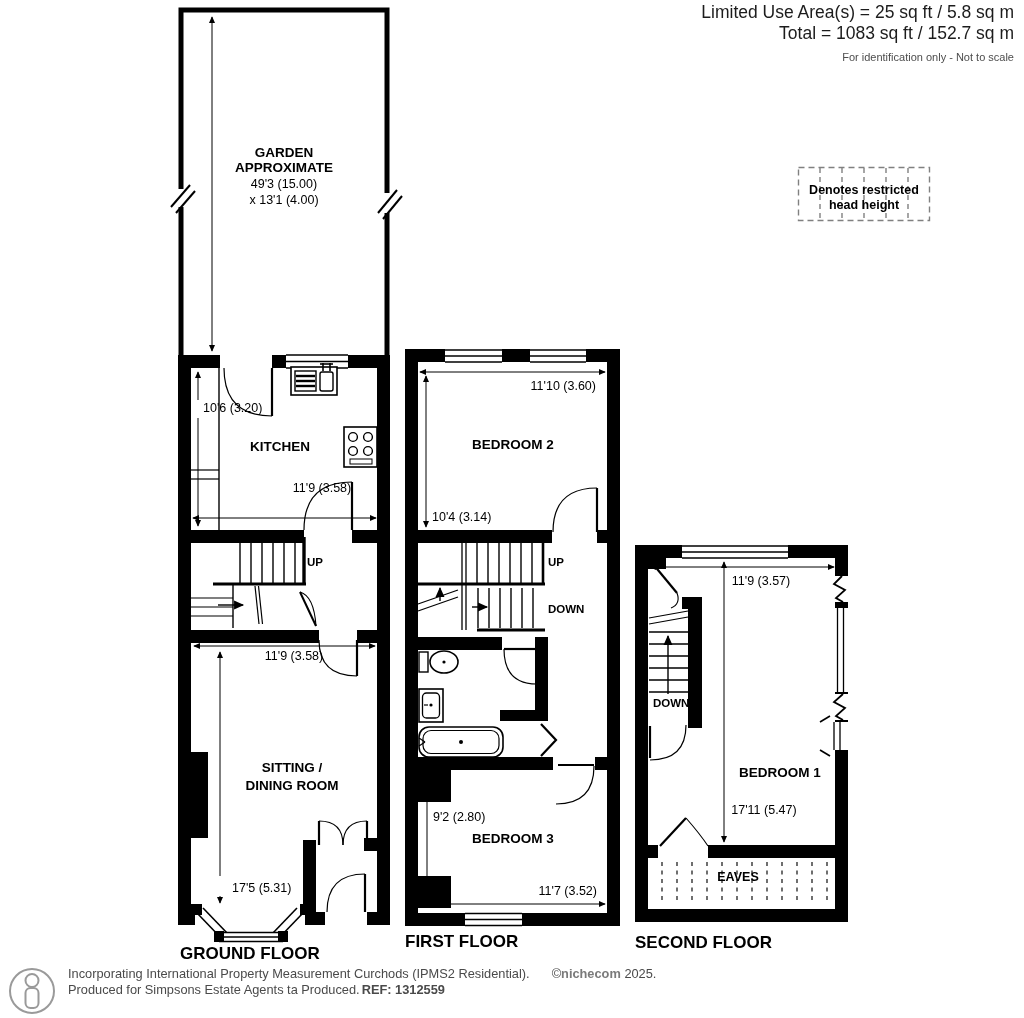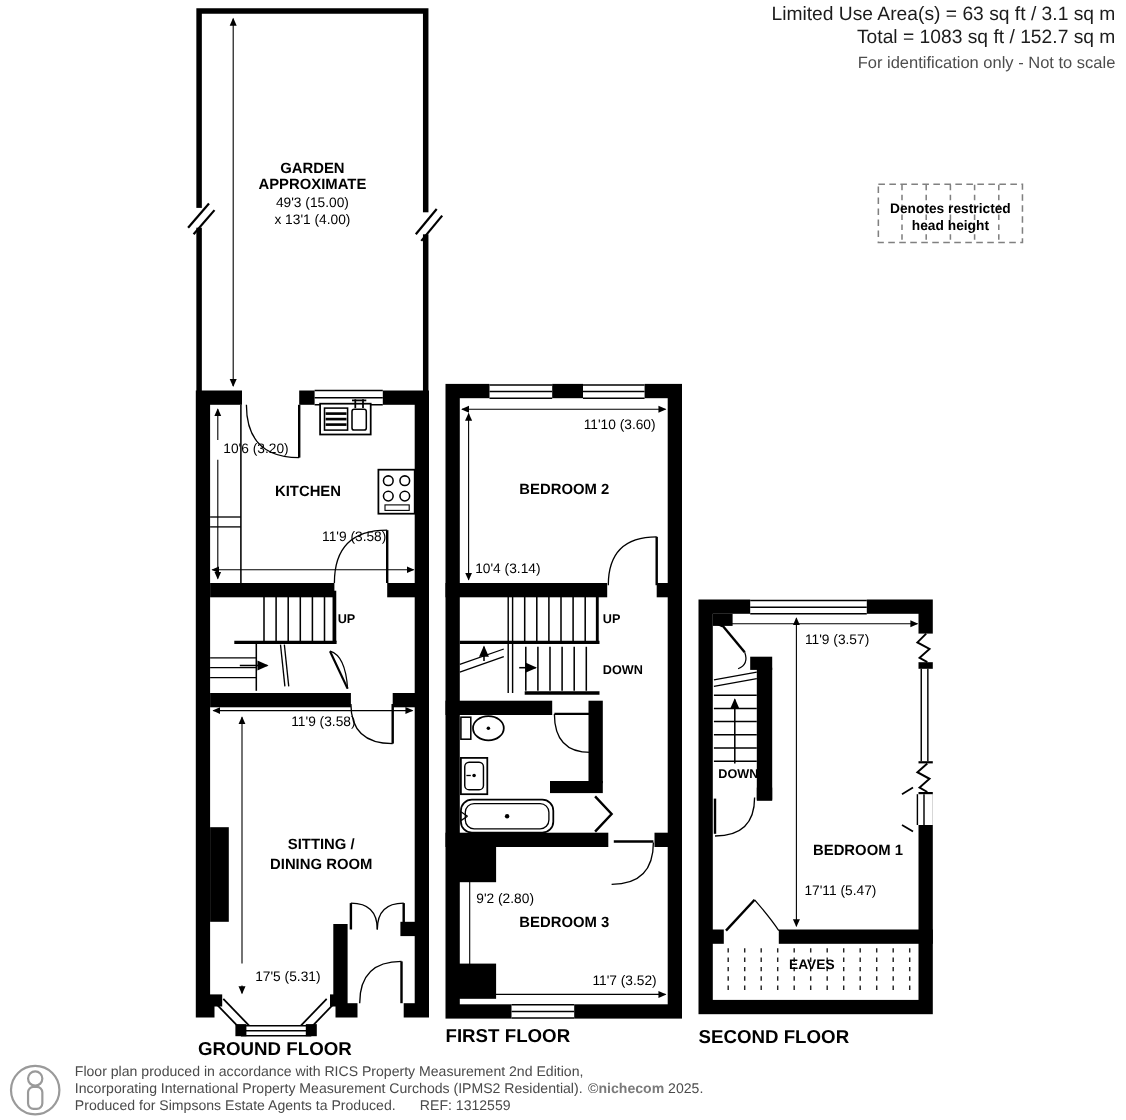--- a/index.html
+++ b/index.html
@@ -7,26 +7,26 @@
         font-family:"Liberation Sans", sans-serif;}
   #plan-svg{position:absolute;left:0;top:0;}
   .svg-txt{font-family:"Liberation Sans", sans-serif;fill:#000;}
   .room-lbl{font-weight:bold;font-size:13.5px;}
   .dim-lbl{font-size:12.5px;}
   .updown-lbl{font-weight:bold;font-size:11.5px;}
   .floor-lbl{font-weight:bold;font-size:17px;}
   .legend-lbl{font-weight:bold;font-size:12.5px;}
   #area-summary{position:absolute;top:2px;right:10px;text-align:right;color:#1c1c1c;
                 font-size:17.5px;line-height:21px;}
-  #area-summary .small-note{font-size:15px;color:#4d4d4d;margin-top:3px;}
+  #area-summary .small-note{font-size:11px;color:#4d4d4d;margin-top:3px;}
   #footer{position:absolute;left:8px;top:966px;display:flex;align-items:flex-start;}
   #footer-text{margin-left:10px;font-size:12.8px;line-height:15.5px;color:#4a4a4a;}
-  .copy{margin-left:5px;}
+  .copy{margin-left:22px;}
   .brand{font-weight:bold;color:#7a7a7a;}
-  .ref{margin-left:22px;}
+  .ref{margin-left:2px;font-weight:bold;}
 </style>
 </head>
 <body>
 
 <div id="page">
 
 <svg id="plan-svg" width="1024" height="1018" viewBox="0 0 1024 1018">
   <defs>
     <marker id="ah" viewBox="0 0 10 10" refX="8" refY="5" markerWidth="8" markerHeight="8" orient="auto-start-reverse" markerUnits="strokeWidth">
       <path d="M0,1 L9,5 L0,9 z" fill="#000"></path>
@@ -383,33 +383,32 @@
       <line x1="864" y1="168" x2="864" y2="220"></line>
       <line x1="886" y1="168" x2="886" y2="220"></line>
       <line x1="908" y1="168" x2="908" y2="220"></line>
     </g>
     <text class="svg-txt legend-lbl" x="864" y="194" text-anchor="middle">Denotes restricted</text>
     <text class="svg-txt legend-lbl" x="864" y="209" text-anchor="middle">head height</text>
   </g>
 </svg>
 
 <div id="area-summary">
-  <div>Limited Use Area(s) = 63 sq ft / 3.1 sq m</div>
+  <div>Limited Use Area(s) = 25 sq ft / 5.8 sq m</div>
   <div>Total = 1083 sq ft / 152.7 sq m</div>
   <div class="small-note">For identification only - Not to scale</div>
 </div>
 
 <div id="footer">
   <svg width="50" height="50" viewBox="0 0 50 50">
     <circle cx="24" cy="25" r="22" fill="none" stroke="#9a9a9a" stroke-width="2"></circle>
     <circle cx="24" cy="14.5" r="6.5" fill="none" stroke="#9a9a9a" stroke-width="2"></circle>
     <rect x="17.5" y="22" width="13" height="20" rx="5" fill="none" stroke="#9a9a9a" stroke-width="2"></rect>
   </svg>
   <div id="footer-text">
-    <div>Floor plan produced in accordance with RICS Property Measurement 2nd Edition,</div>
     <div>
       <span>Incorporating International Property Measurement Curchods (IPMS2 Residential).</span><span class="copy"><span>©</span><span class="brand">nichecom</span> <span>2025.</span></span>
     </div>
     <div>
       <span>Produced for Simpsons Estate Agents ta Produced.</span><span class="ref">REF: 1312559</span>
     </div>
   </div>
 </div>
 
 </div>

